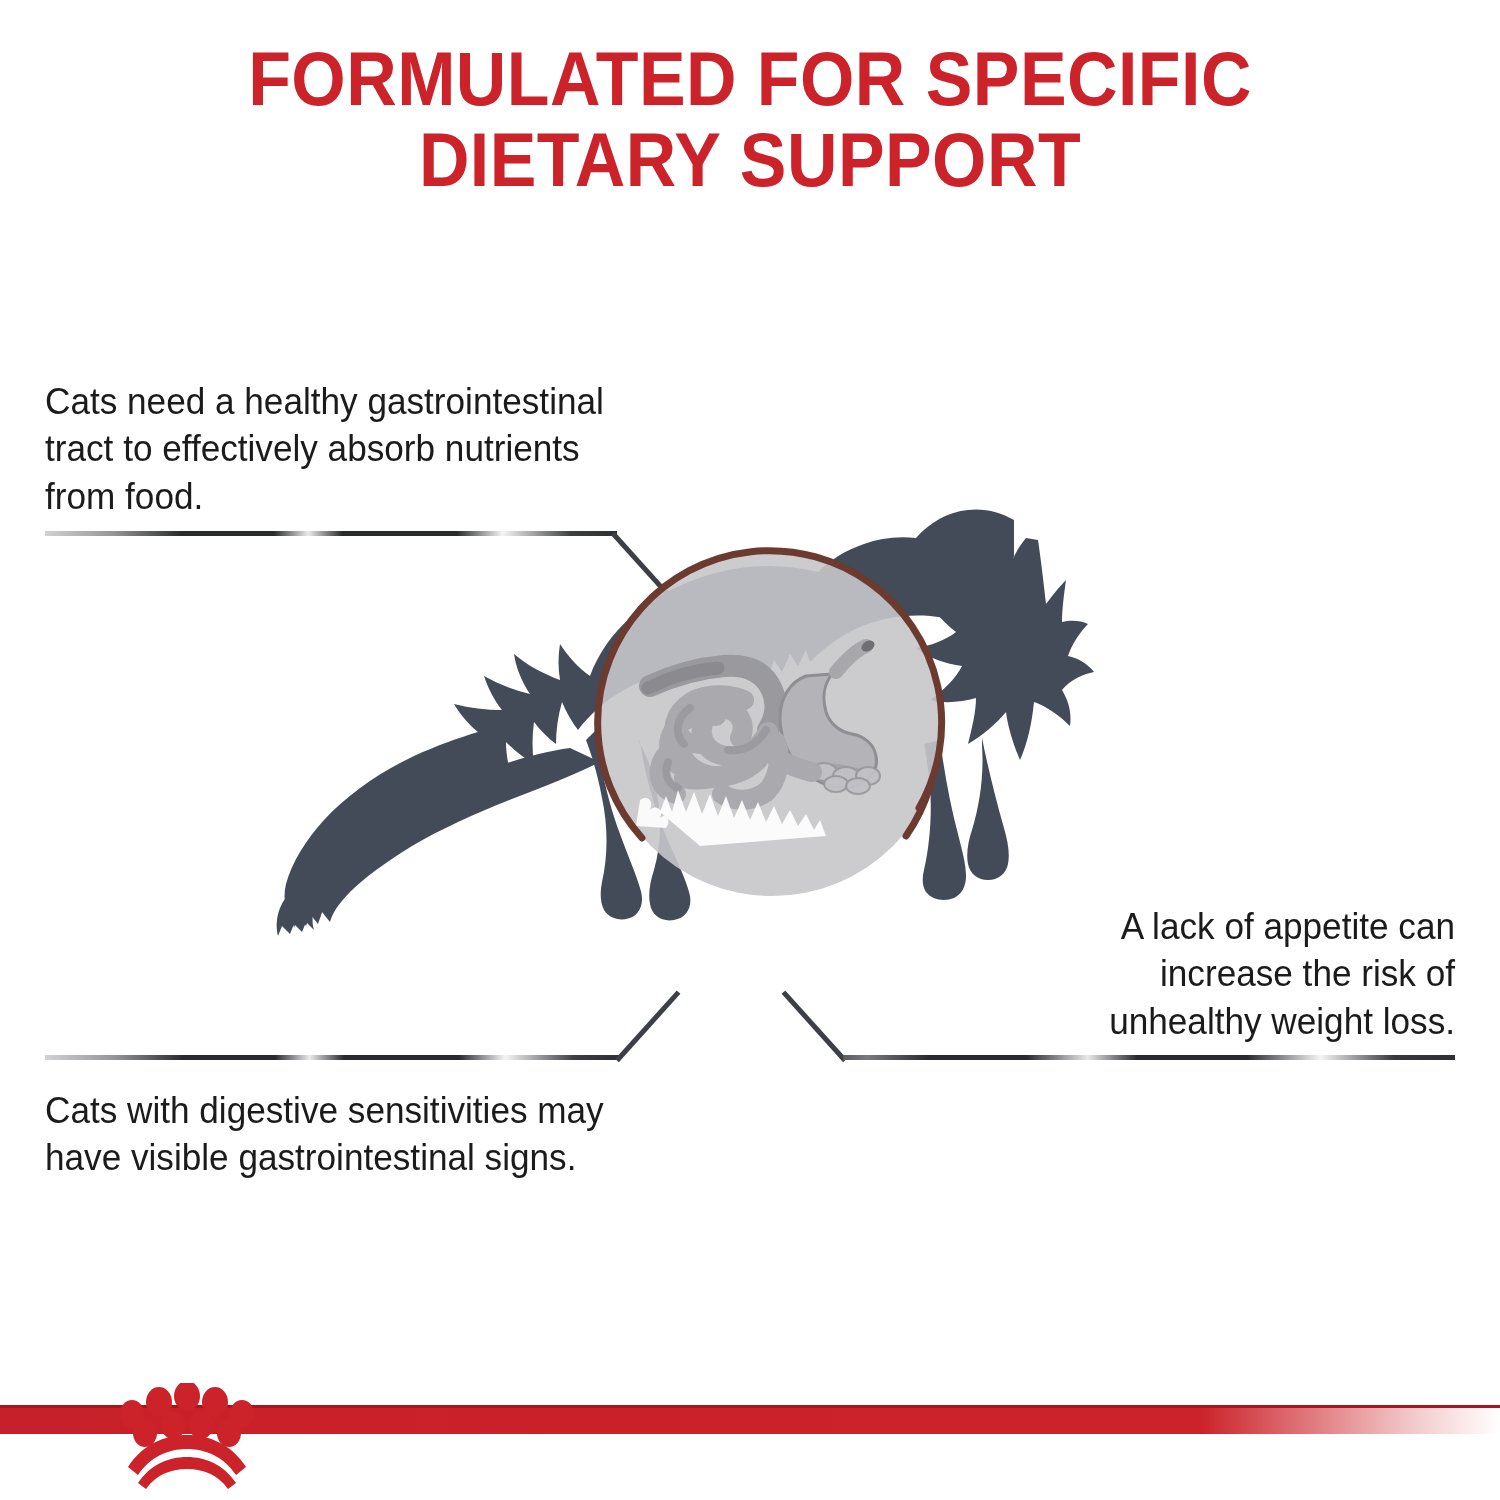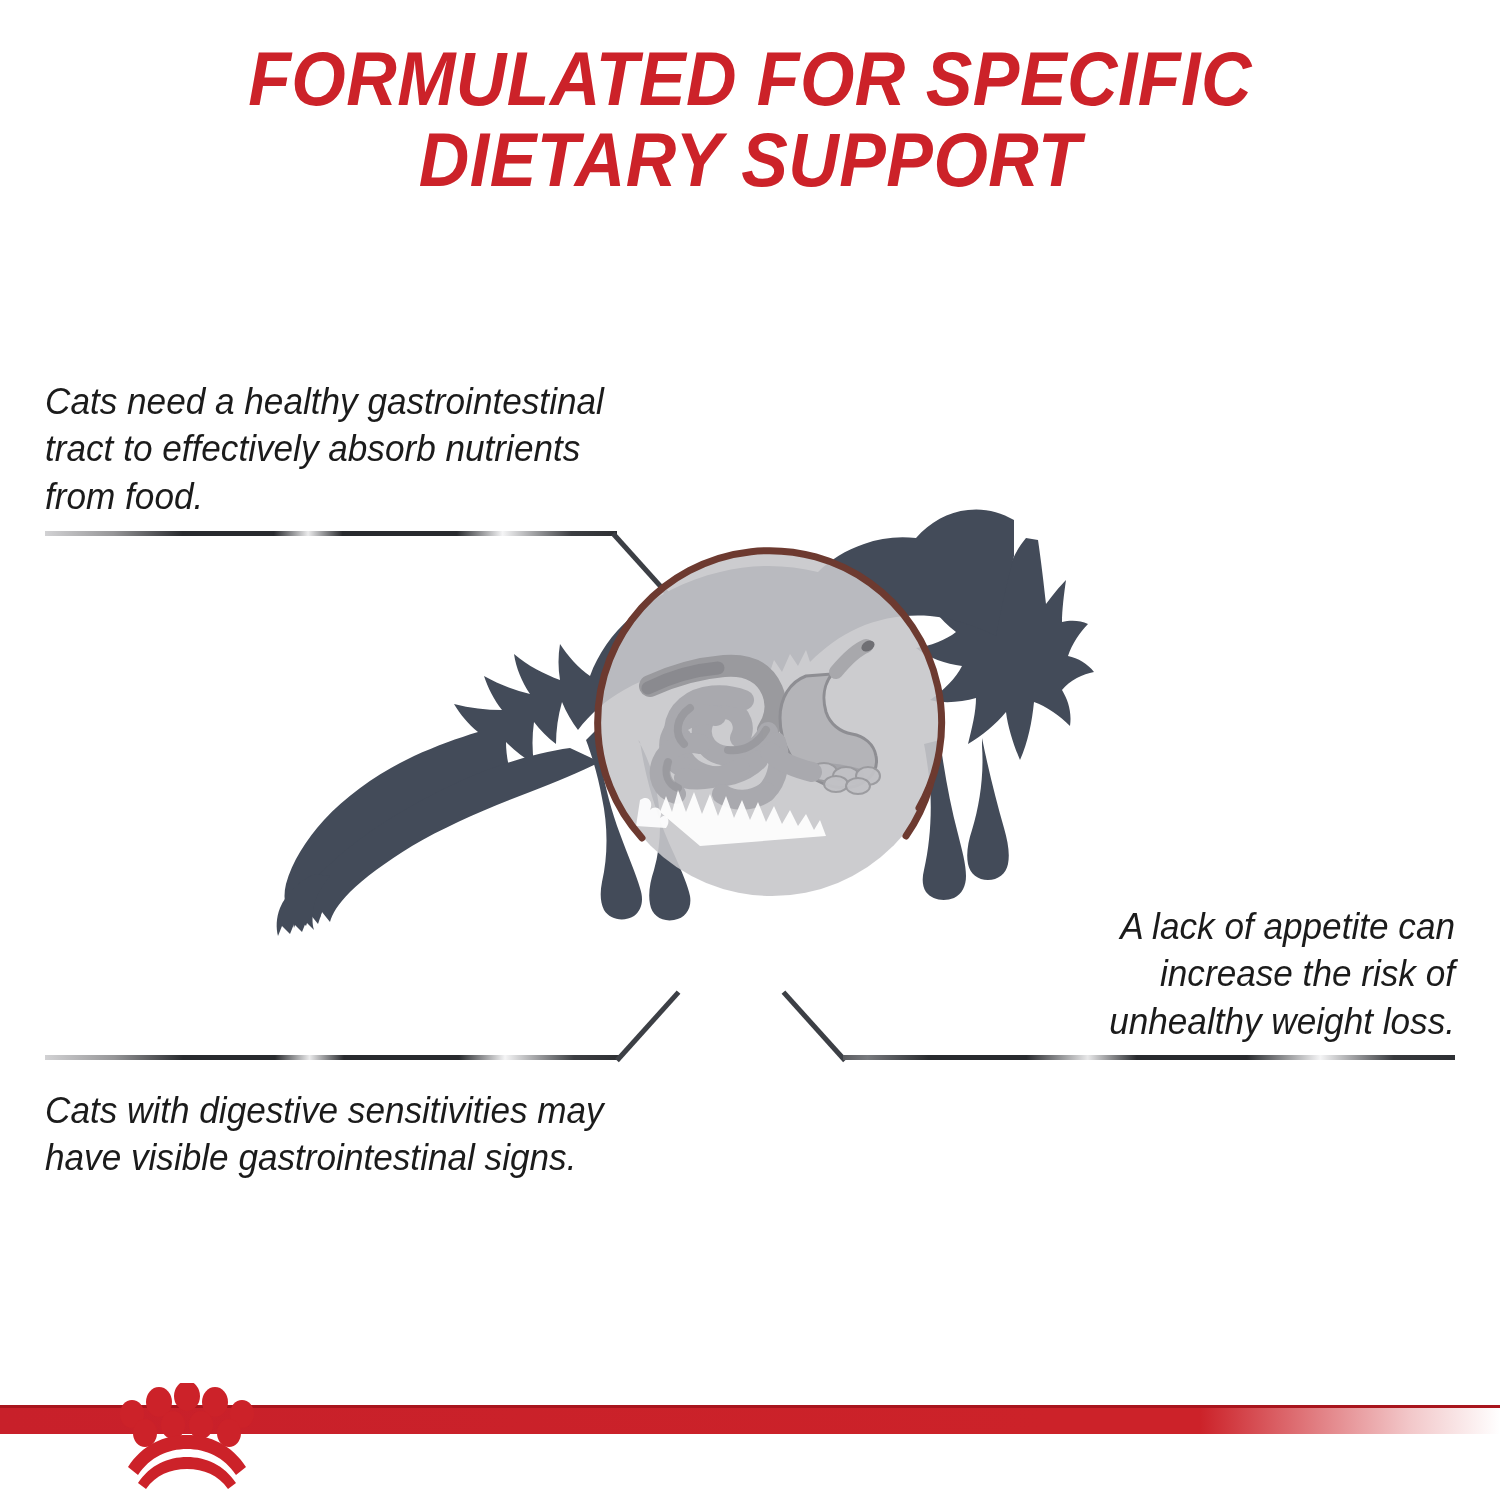--- a/index.html
+++ b/index.html
@@ -3,21 +3,21 @@
 <meta charset="utf-8">
 <style>
   html,body{margin:0;padding:0;}
   body{
     width:1500px;height:1500px;
     background:#ffffff;
     font-family:"Liberation Sans", sans-serif;
     overflow:hidden;
     position:relative;
   }
-  #stage{position:absolute;left:0;top:0;width:1380px;height:1500px;font-style:italic;}
+  #stage{position:absolute;left:0;top:0;width:1380px;height:1500px;}
 
   
   .title{
     position:absolute;
     left:0;top:38px;width:1500px;
     text-align:center;
     color:#cc2229;
     font-weight:bold;
     font-size:76px;
     line-height:1.07;

